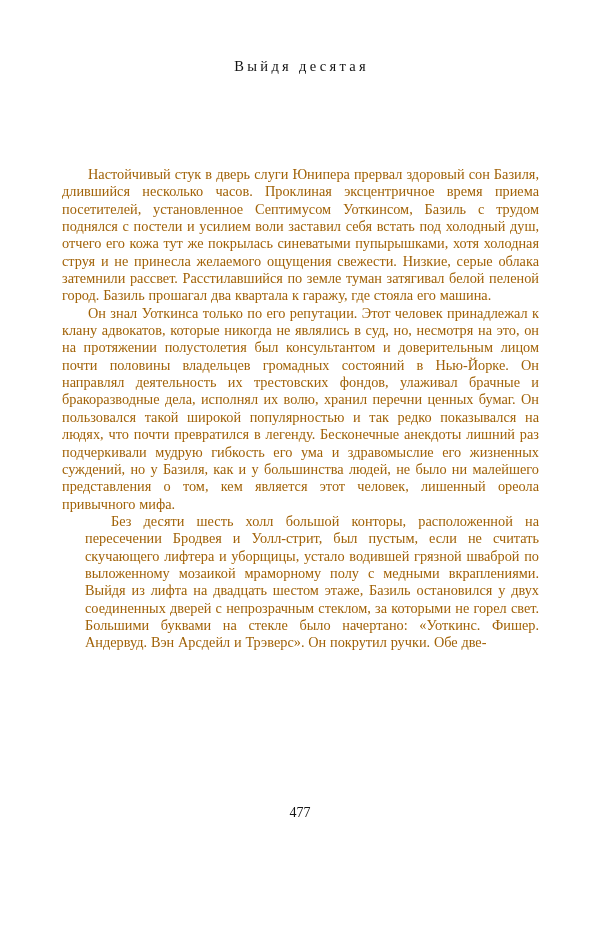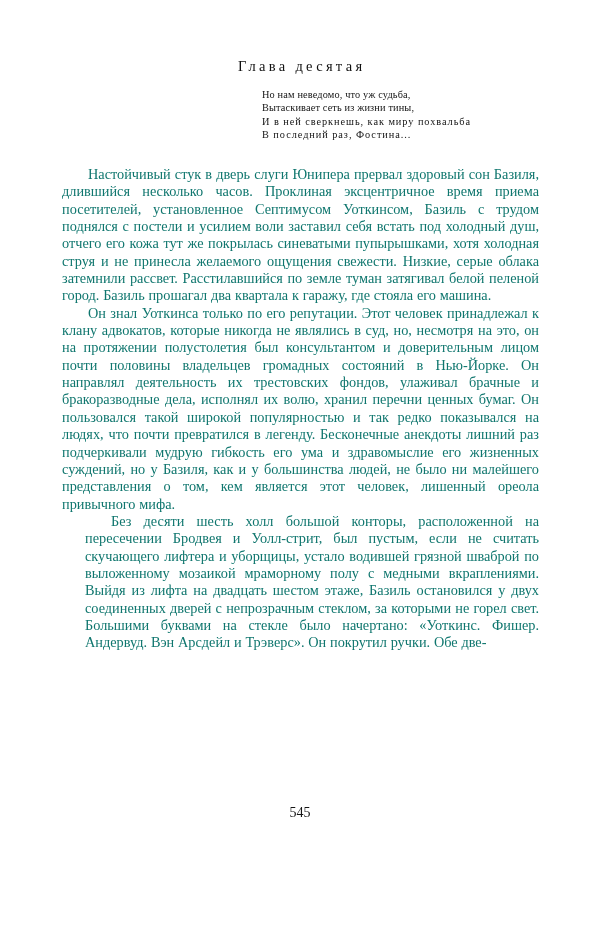--- a/index.html
+++ b/index.html
@@ -57,21 +57,21 @@
     top: 166px;
     width: 477px;
   }
   .para {
     margin: 0;
     font-size: 14.3px;
     line-height: 17.35px;
     text-align: justify;
     text-justify: inter-word;
     text-indent: 26px;
-    color: #0f766e;
+    color: #a16207;
     hyphens: manual;
     word-spacing: 0.2px;
   }
   .para:last-child {
     text-align-last: left;
     margin-left: 23px;
   }
 
   
   .folio {
@@ -82,30 +82,24 @@
     text-align: center;
     font-size: 14px;
     color: #141414;
   }
 </style>
 </head>
 <body>
 
 <div class="page">
 
-  <div class="chapter-heading">Глава десятая</div>
+  <div class="chapter-heading">Выйдя десятая</div>
 
-  <div class="epigraph">
-    <div class="epigraph-line">Но нам неведомо, что уж судьба,</div>
-    <div class="epigraph-line">Вытаскивает сеть из жизни тины,</div>
-    <div class="epigraph-line wide">И в ней сверкнешь, как миру похвальба</div>
-    <div class="epigraph-line wide">В последний раз, Фостина...</div>
-  </div>
 
   <div class="body-block">
     <p class="para">Настойчивый стук в дверь слуги Юнипера прервал здоровый сон Базиля, длившийся несколько часов. Проклиная эксцентричное время приема посетителей, установленное Септимусом Уоткинсом, Базиль с трудом поднялся с постели и усилием воли заставил себя встать под холодный душ, отчего его кожа тут же покрылась синеватыми пупырышками, хотя холодная струя и не принесла желаемого ощущения свежести. Низкие, серые облака затемнили рассвет. Расстилавшийся по земле туман затягивал белой пеленой город. Базиль прошагал два квартала к гаражу, где стояла его машина.</p>
     <p class="para">Он знал Уоткинса только по его репутации. Этот человек принадлежал к клану адвокатов, которые никогда не являлись в суд, но, несмотря на это, он на протяжении полустолетия был консультантом и доверительным лицом почти половины владельцев громадных состояний в Нью-Йорке. Он направлял деятельность их трестовских фондов, улаживал брачные и бракоразводные дела, исполнял их волю, хранил перечни ценных бумаг. Он пользовался такой широкой популярностью и так редко показывался на людях, что почти превратился в легенду. Бесконечные анекдоты лишний раз подчеркивали мудрую гибкость его ума и здравомыслие его жизненных суждений, но у Базиля, как и у большинства людей, не было ни малейшего представления о том, кем является этот человек, лишенный ореола привычного мифа.</p>
     <p class="para">Без десяти шесть холл большой конторы, расположенной на пересечении Бродвея и Уолл-стрит, был пустым, если не считать скучающего лифтера и уборщицы, устало водившей грязной шваброй по выложенному мозаикой мраморному полу с медными вкраплениями. Выйдя из лифта на двадцать шестом этаже, Базиль остановился у двух соединенных дверей с непрозрачным стеклом, за которыми не горел свет. Большими буквами на стекле было начертано: «Уоткинс. Фишер. Андервуд. Вэн Арсдейл и Трэверс». Он покрутил ручки. Обе две-</p>
   </div>
 
-  <div class="folio">545</div>
+  <div class="folio">477</div>
 
 </div>
 
 </body></html>

